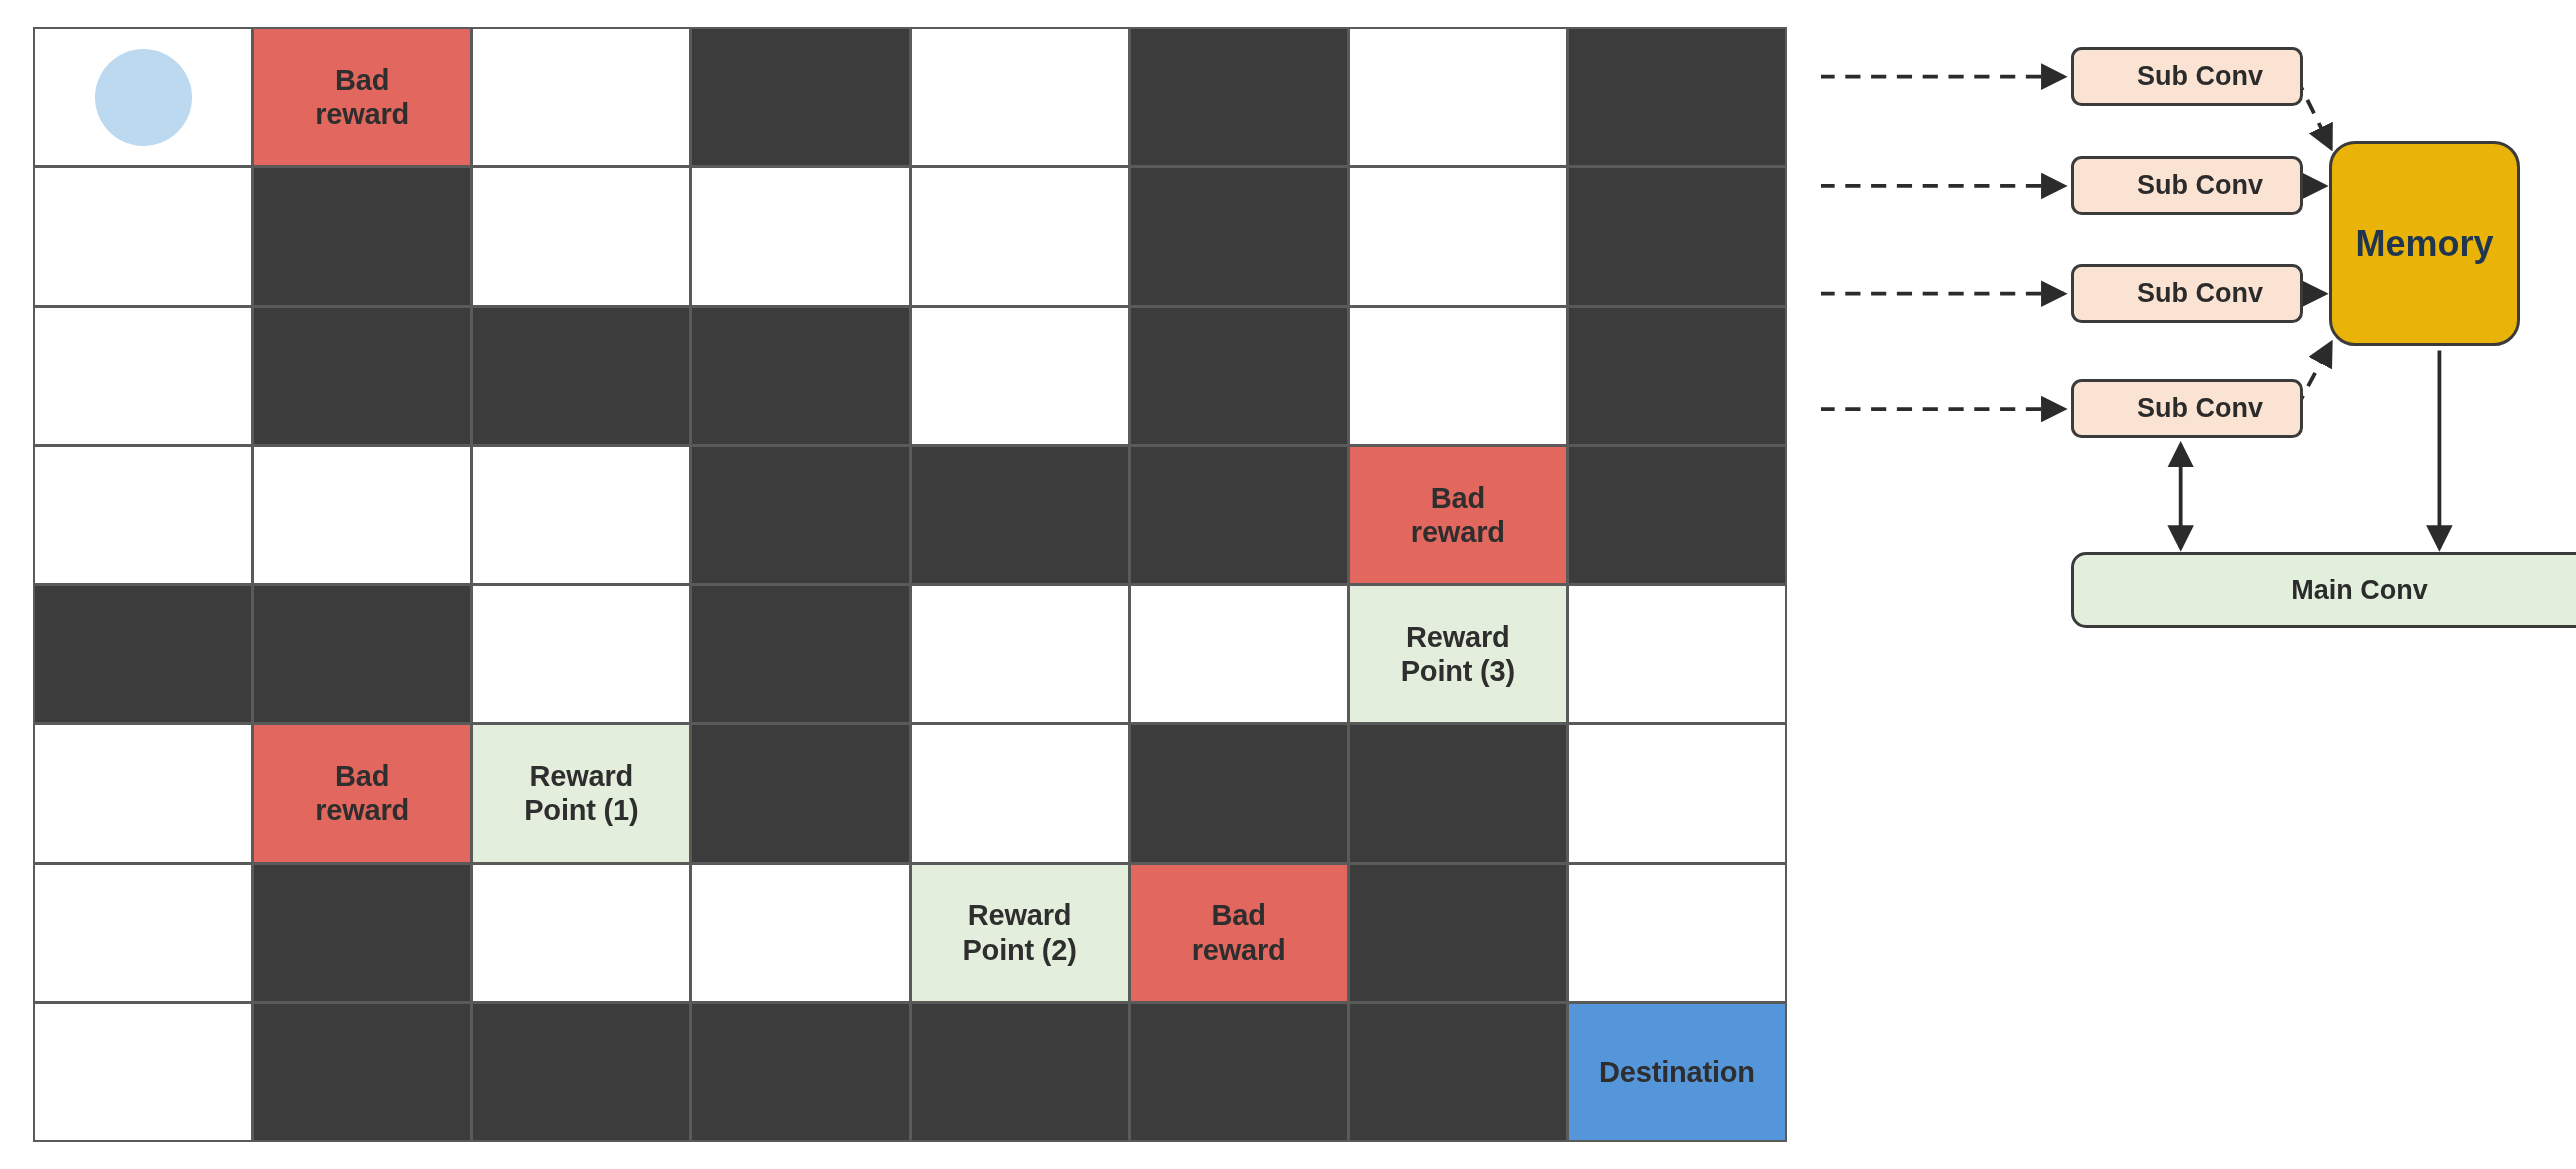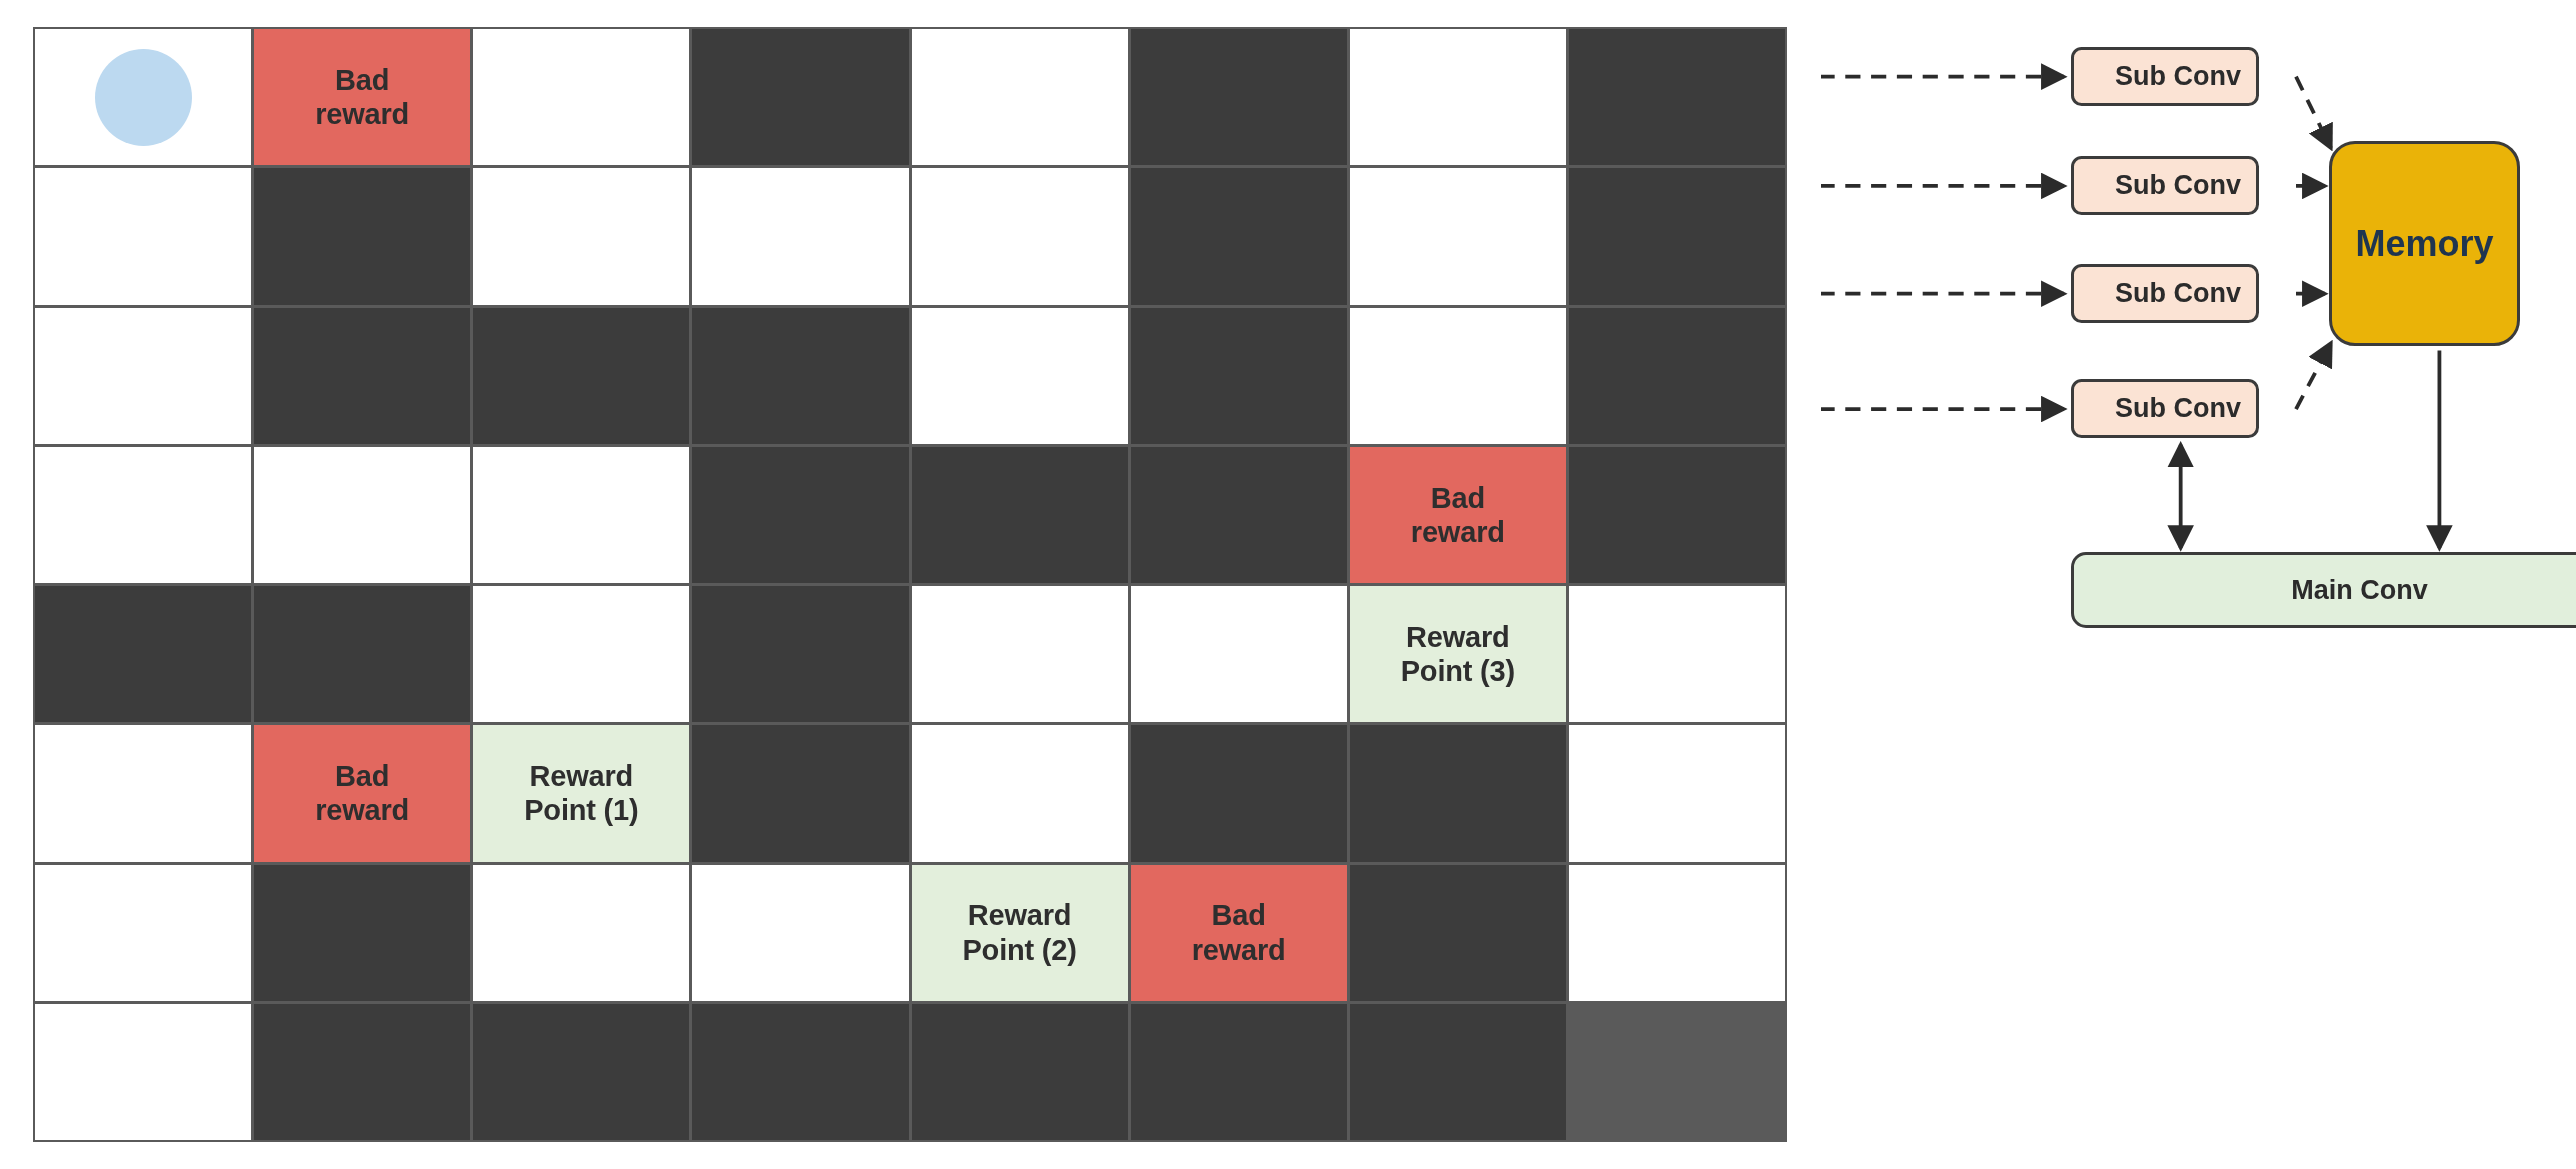--- a/index.html
+++ b/index.html
@@ -64,21 +64,21 @@
     position: absolute;
     display: flex;
     align-items: center;
     justify-content: center;
     border: 3.8px solid #3b3b3b;
     font-weight: bold;
     color: #2b2b2b;
     text-align: center;
   }
   .node.sub {
-    width: 188px; height: 59px;
+    width: 232px; height: 59px;
     background: #fbe3d4;
     border-radius: 10.6px;
     font-size: 27px;
     padding-left: 26px;
   }
   .node.mem {
     left: 508px; top: 141px;
     width: 191px; height: 205px;
     background: #eab308;
     border-radius: 26px;
@@ -183,20 +183,23 @@
         </div>
         <div class="cell wall"></div>
         <div class="cell free"></div>
         <div class="cell free"></div>
         <div class="cell wall"></div>
         <div class="cell wall"></div>
         <div class="cell wall"></div>
         <div class="cell wall"></div>
         <div class="cell wall"></div>
         <div class="cell wall"></div>
+        <div class="cell dest">
+          <span class="label">Destination</span>
+        </div>
       </div>
   </div>
 
   <div id="diagram">
 
     <svg viewBox="0 0 995 900" preserveAspectRatio="none">
       <defs>
         <marker id="ah" markerWidth="7" markerHeight="7" refX="6" refY="3.5" orient="auto" markerUnits="strokeWidth">
           <path d="M0,0 L7,3.5 L0,7 z" fill="#2b2b2b"></path>
         </marker>

